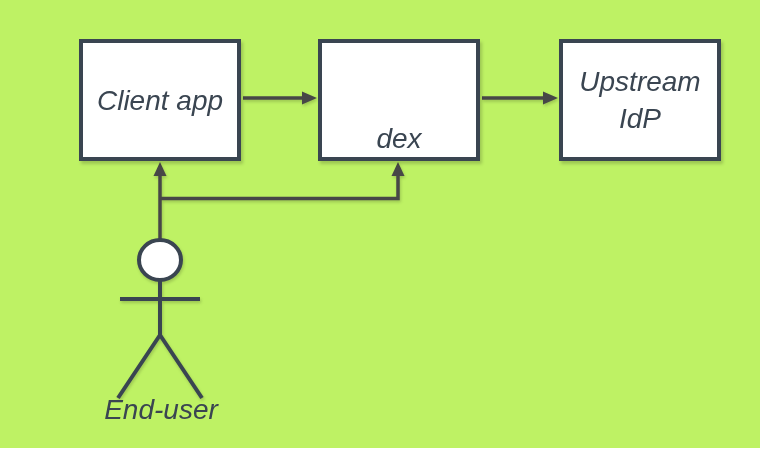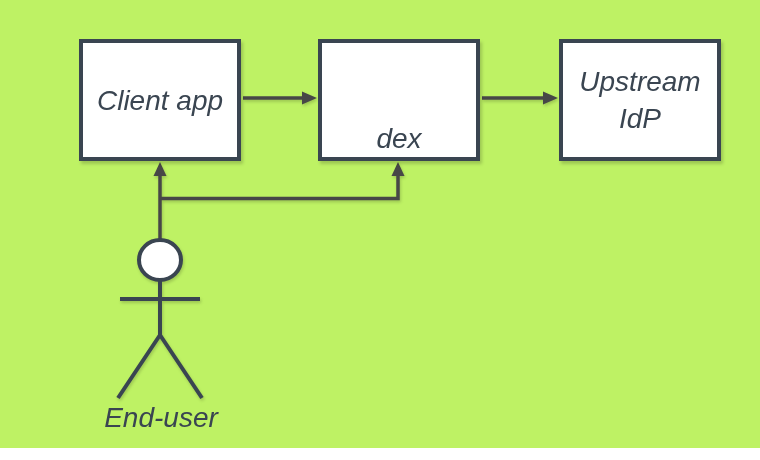--- a/index.html
+++ b/index.html
@@ -65,21 +65,20 @@
   .actor-label {
     position: absolute;
     left: 90px;
     top: 394px;
     width: 142px;
     text-align: center;
     color: #3a4551;
     font-size: 28px;
     line-height: 32px;
     white-space: nowrap;
-    margin-top: 8px;
   }
 </style>
 </head>
 <body>
 
 <div class="canvas">
 
   <svg class="edges-layer" viewBox="0 0 760 460" aria-hidden="true">
 
     <g>

